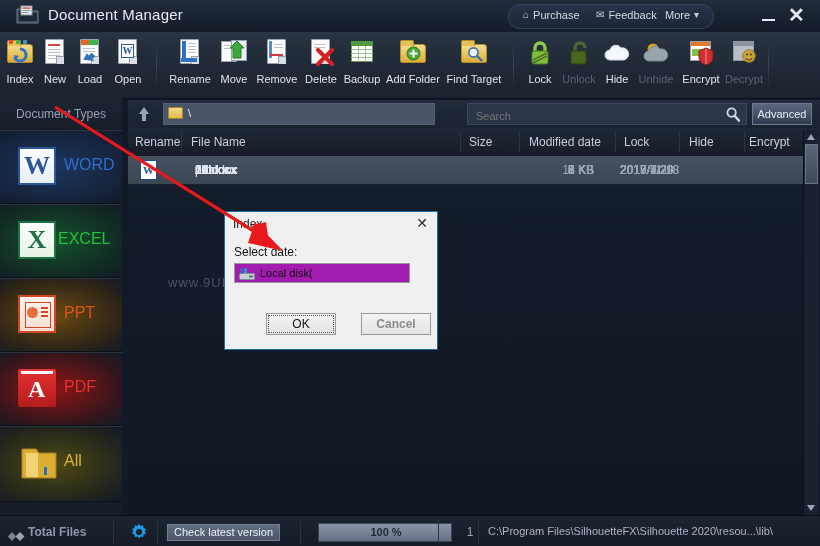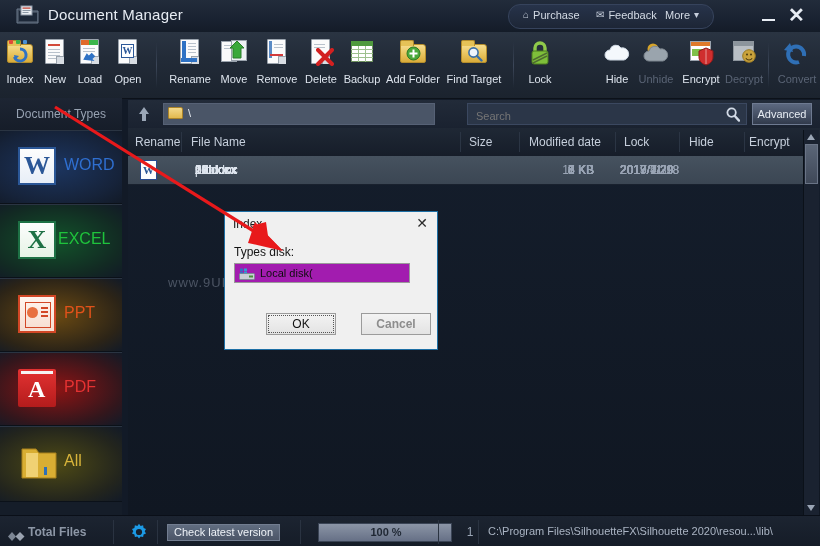--- a/index.html
+++ b/index.html
@@ -370,20 +370,31 @@
           <svg width="30" height="30" viewBox="0 0 30 30">
             <path d="M10 14 V10 a5 5 0 0 1 10 0 V14" fill="none" stroke="#8fc94a" stroke-width="3.4"></path>
             <rect x="7" y="13" width="16" height="13" rx="2" fill="#7ebf3a" stroke="#4d7d1f"></rect>
             <path d="M8 22 l14-7 M8 25 l14-7" stroke="#2a2a2a" stroke-width="1.4" opacity=".55"></path>
           </svg>
         </span>
       </span>
       <span class="lbl">Lock</span>
     </div>
 
+    <div class="tbtn dis" style="left:558px;width:42px">
+      <span class="gly">
+        <span class="ico">
+          <svg width="30" height="30" viewBox="0 0 30 30">
+            <path d="M11 14 V10 a5 5 0 0 1 10 0" fill="none" stroke="#4d6634" stroke-width="3.4"></path>
+            <rect x="7" y="13" width="15" height="13" rx="2" fill="#49661f" stroke="#31430f"></rect>
+          </svg>
+        </span>
+      </span>
+      <span class="lbl">Unlock</span>
+    </div>
 
     <div class="tbtn" style="left:600px;width:34px">
       <span class="gly">
         <span class="ico">
           <svg width="30" height="30" viewBox="0 0 30 30">
             <path d="M8 22 a5 5 0 0 1 0-10 a6 6 0 0 1 11-2 a5 5 0 0 1 3 12 Z" fill="#f4f8fc" stroke="#cfd9e4"></path>
           </svg>
         </span>
       </span>
       <span class="lbl">Hide</span>
@@ -427,31 +438,20 @@
               <circle cx="9" cy="5.5" r="1" fill="#4a3a10"></circle>
             <path d="M4 9 a3 2 0 0 0 6 0" fill="none" stroke="#4a3a10"></path>
           </svg>
         </span>
       </span>
       <span class="lbl">Decrypt</span>
     </div>
 
     <div class="tsep" style="left:768px"></div>
 
-    <div class="tbtn dis" style="left:774px;width:46px">
-      <span class="gly">
-        <span class="ico">
-          <svg width="30" height="30" viewBox="0 0 30 30">
-            <path d="M22 18 a8 8 0 1 0 -5 6" fill="none" stroke="#2f6fb5" stroke-width="4"></path>
-            <path d="M8 5 l3 9 l-9 -2 z" fill="#2f6fb5"></path>
-          </svg>
-        </span>
-      </span>
-      <span class="lbl">Convert</span>
-    </div>
   </div>
 
   <div id="pathbar"></div>
 
   <div id="up-btn">
     <span class="arw"></span>
       <span class="stm"></span>
   </div>
 
   <div id="path-field">
@@ -642,21 +642,21 @@
     <span class="sarr sup"></span>
     <span class="thumb"></span>
     <span class="sarr sdn"></span>
   </div>
 
   <div id="wm-faint">www.9UPK.com</div>
 
   <div id="dlg">
     <span id="dlg-title">Index</span>
     <span id="dlg-close">✕</span>
-    <span id="dlg-label">Types disk:</span>
+    <span id="dlg-label">Select date:</span>
     <div id="dlg-combo">
       <span class="dsk">
         <svg width="16" height="13" viewBox="0 0 16 13">
           <rect x="0.5" y="5.5" width="15" height="6" rx="1" fill="#c9cfd6" stroke="#7f8a95"></rect>
           <rect x="10" y="7.5" width="4" height="2" fill="#4a8f3a"></rect>
           <rect x="1" y="0.5" width="3" height="3" fill="#2f72c4"></rect>
           <rect x="5" y="0.5" width="3" height="3" fill="#2f9fd4"></rect>
           <rect x="1" y="4" width="3" height="1.2" fill="#2f72c4"></rect>
           <rect x="5" y="4" width="3" height="1.2" fill="#2f9fd4"></rect>
         </svg>

